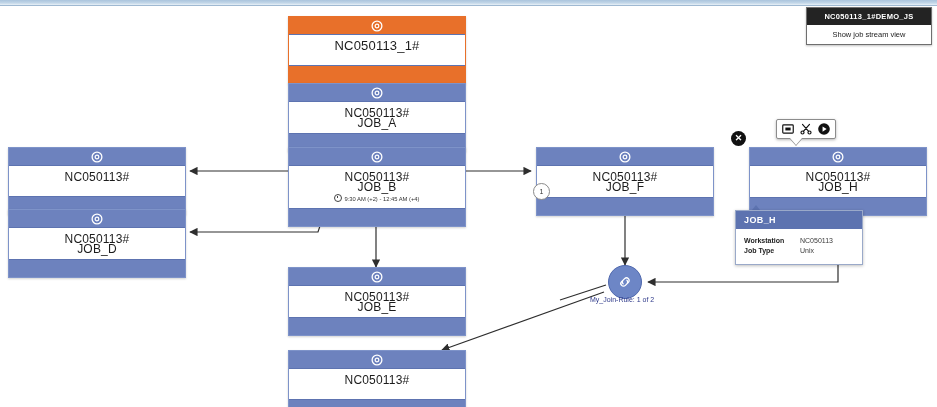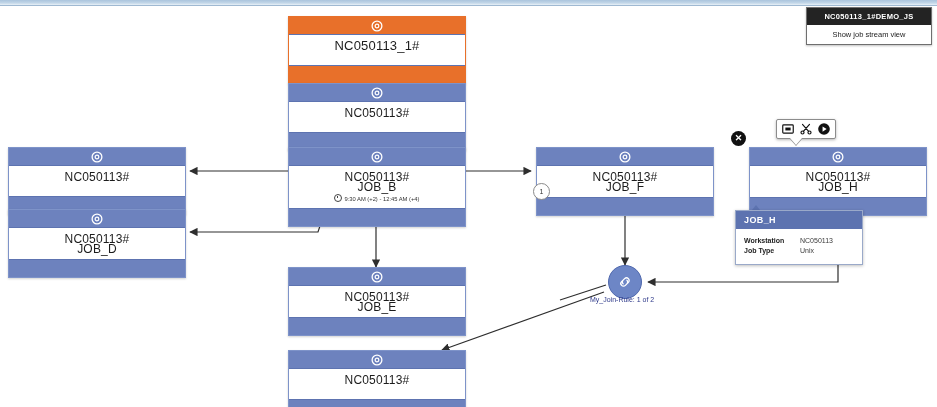--- a/index.html
+++ b/index.html
@@ -285,20 +285,21 @@
 
   <div class="node" id="n-a" style="left:288px; top:83px;">
     <div class="bar top">
       <svg class="gear" viewBox="0 0 24 24">
         <circle cx="12" cy="12" r="9" fill="none" stroke="#ffffff" stroke-width="2.4"></circle>
         <circle cx="12" cy="12" r="3.4" fill="none" stroke="#ffffff" stroke-width="2.2"></circle>
       </svg>
     </div>
     <div class="body">
       <div class="l1">NC050113#</div>
+      <div class="l2">JOB_A</div>
     </div>
     <div class="bar bottom"></div>
   </div>
 
   <div class="node" id="n-b" style="left:288px; top:147px;">
     <div class="bar top">
       <svg class="gear" viewBox="0 0 24 24">
         <circle cx="12" cy="12" r="9" fill="none" stroke="#ffffff" stroke-width="2.4"></circle>
         <circle cx="12" cy="12" r="3.4" fill="none" stroke="#ffffff" stroke-width="2.2"></circle>
       </svg>

